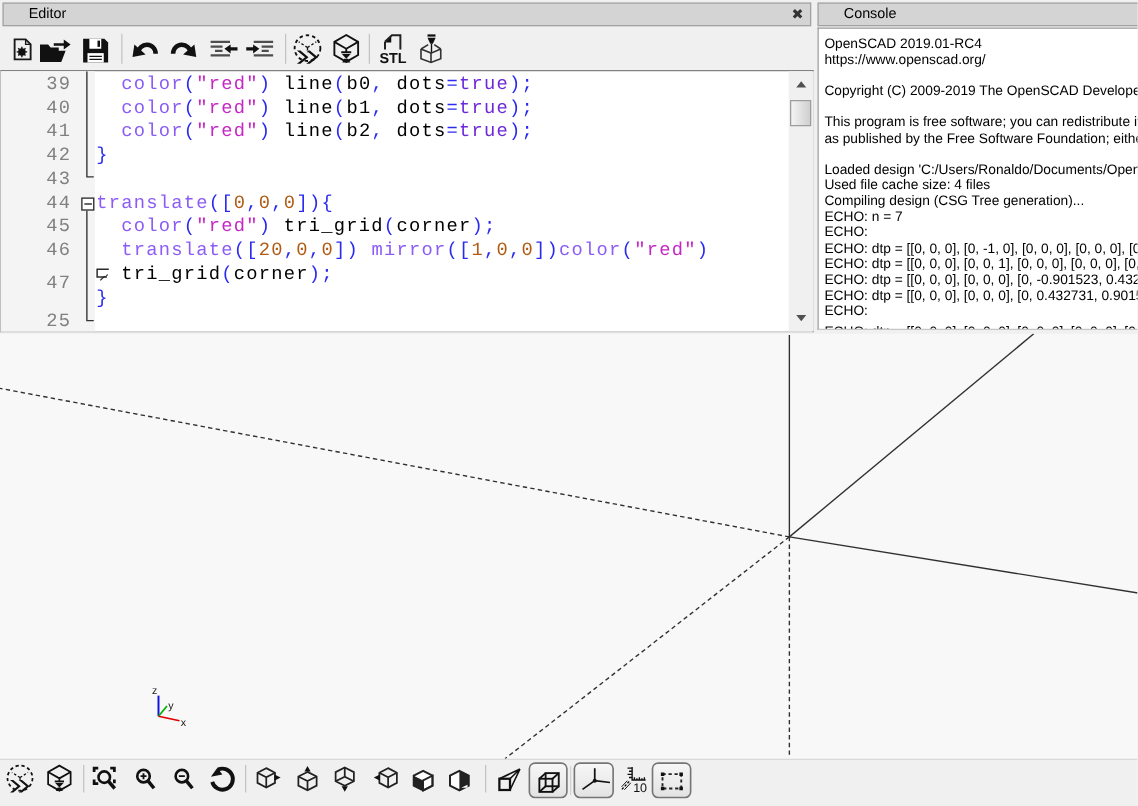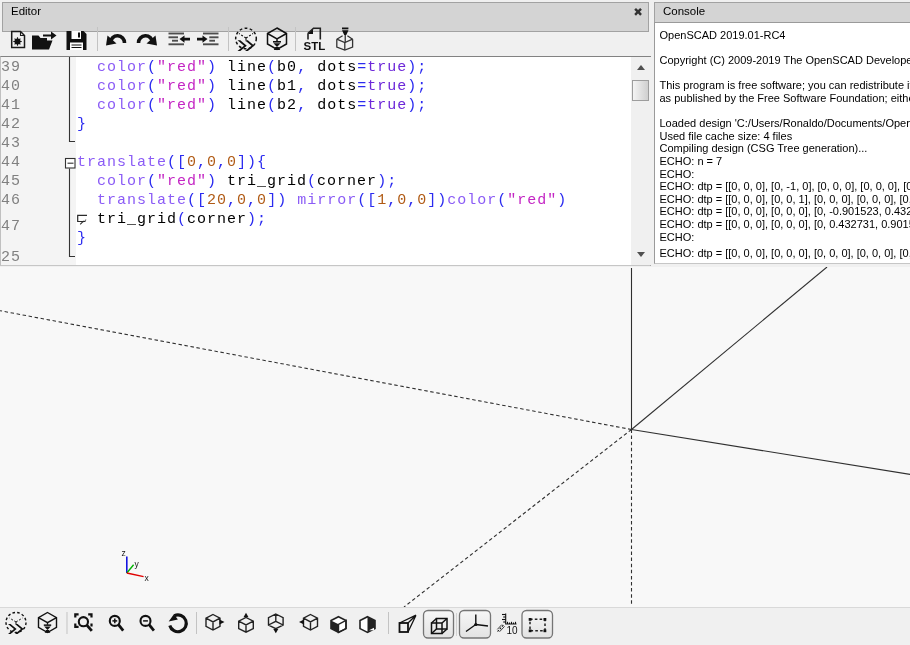--- a/index.html
+++ b/index.html
@@ -1,25 +1,25 @@
 <!DOCTYPE html>
 <html><head><meta charset="utf-8">
 <style>
 html,body{margin:0;padding:0;width:910px;height:645px;background:#f0f0f0;
   font-family:"Liberation Sans",sans-serif;overflow:hidden;position:relative}
 *{box-sizing:border-box}
 .abs{position:absolute}
 
-.tbar{position:absolute;top:2px;height:30px;background:#d4d4d4;border:1px solid #a2a2a2;
-  font-size:11.5px;color:#000;line-height:17px;padding-left:8px}
+.tbar{position:absolute;top:2px;height:19px;background:#d4d4d4;border:1px solid #a2a2a2;
+  font-size:11.5px;color:#000;line-height:17px;padding-left:20px}
 
 #ed{position:absolute;left:0px;top:56px;width:651px;height:210px;background:#fff;
   border:1px solid;border-color:#828282 #8a8a8a #c6c6c6 #c0c0c0}
 #gutter{position:absolute;left:0;top:0;width:75px;height:208px;background:#f4f4f4}
-.ln{position:absolute;width:56px;color:#808080;
+.ln{position:absolute;width:56px;text-align:right;color:#808080;
   font-family:"Liberation Mono",monospace;font-size:15px;letter-spacing:1px;line-height:19px;height:19px}
 .cl{position:absolute;left:76px;white-space:pre;color:#000;
   font-family:"Liberation Mono",monospace;font-size:15px;letter-spacing:1px;line-height:19px;height:19px}
 .k{color:#8b5cf6}.o{color:#2b2bf0}.s{color:#c426c4}.n{color:#b05a14}.t{color:#6d28d9}
 
 #cons{position:absolute;left:654px;top:22px;width:258px;height:242px;background:#fff;
   border:1px solid;border-color:#9a9a9a #9a9a9a #c6c6c6 #9a9a9a;overflow:hidden;padding:6px 0 0 4.5px}
 #cons div{font-size:11px;line-height:12.6px;white-space:pre;color:#000}
 
 #vp{position:absolute;left:0;top:267px;width:910px;height:378px;background:#f8f8f8}
@@ -154,20 +154,21 @@
       <path d="M6,13 L10,8 L14,13 Z" fill="#505050"></path>
       <path d="M6,195 L14,195 L10,200 Z" fill="#505050"></path>
     </svg>
     <div id="sthumb"></div>
   </div>
 </div>
 
 <div class="tbar" style="left:654px;width:258px;">Console</div>
 <div id="cons">
 <div>OpenSCAD 2019.01-RC4</div>
+<div>https://www.openscad.org/</div>
 <div>&nbsp;</div>
 <div>Copyright (C) 2009-2019 The OpenSCAD Developers</div>
 <div>&nbsp;</div>
 <div>This program is free software; you can redistribute it and/or</div>
 <div>as published by the Free Software Foundation; either version 2</div>
 <div>&nbsp;</div>
 <div>Loaded design 'C:/Users/Ronaldo/Documents/OpenSCAD/tri</div>
 <div>Used file cache size: 4 files</div>
 <div>Compiling design (CSG Tree generation)...</div>
 <div>ECHO: n = 7</div>

